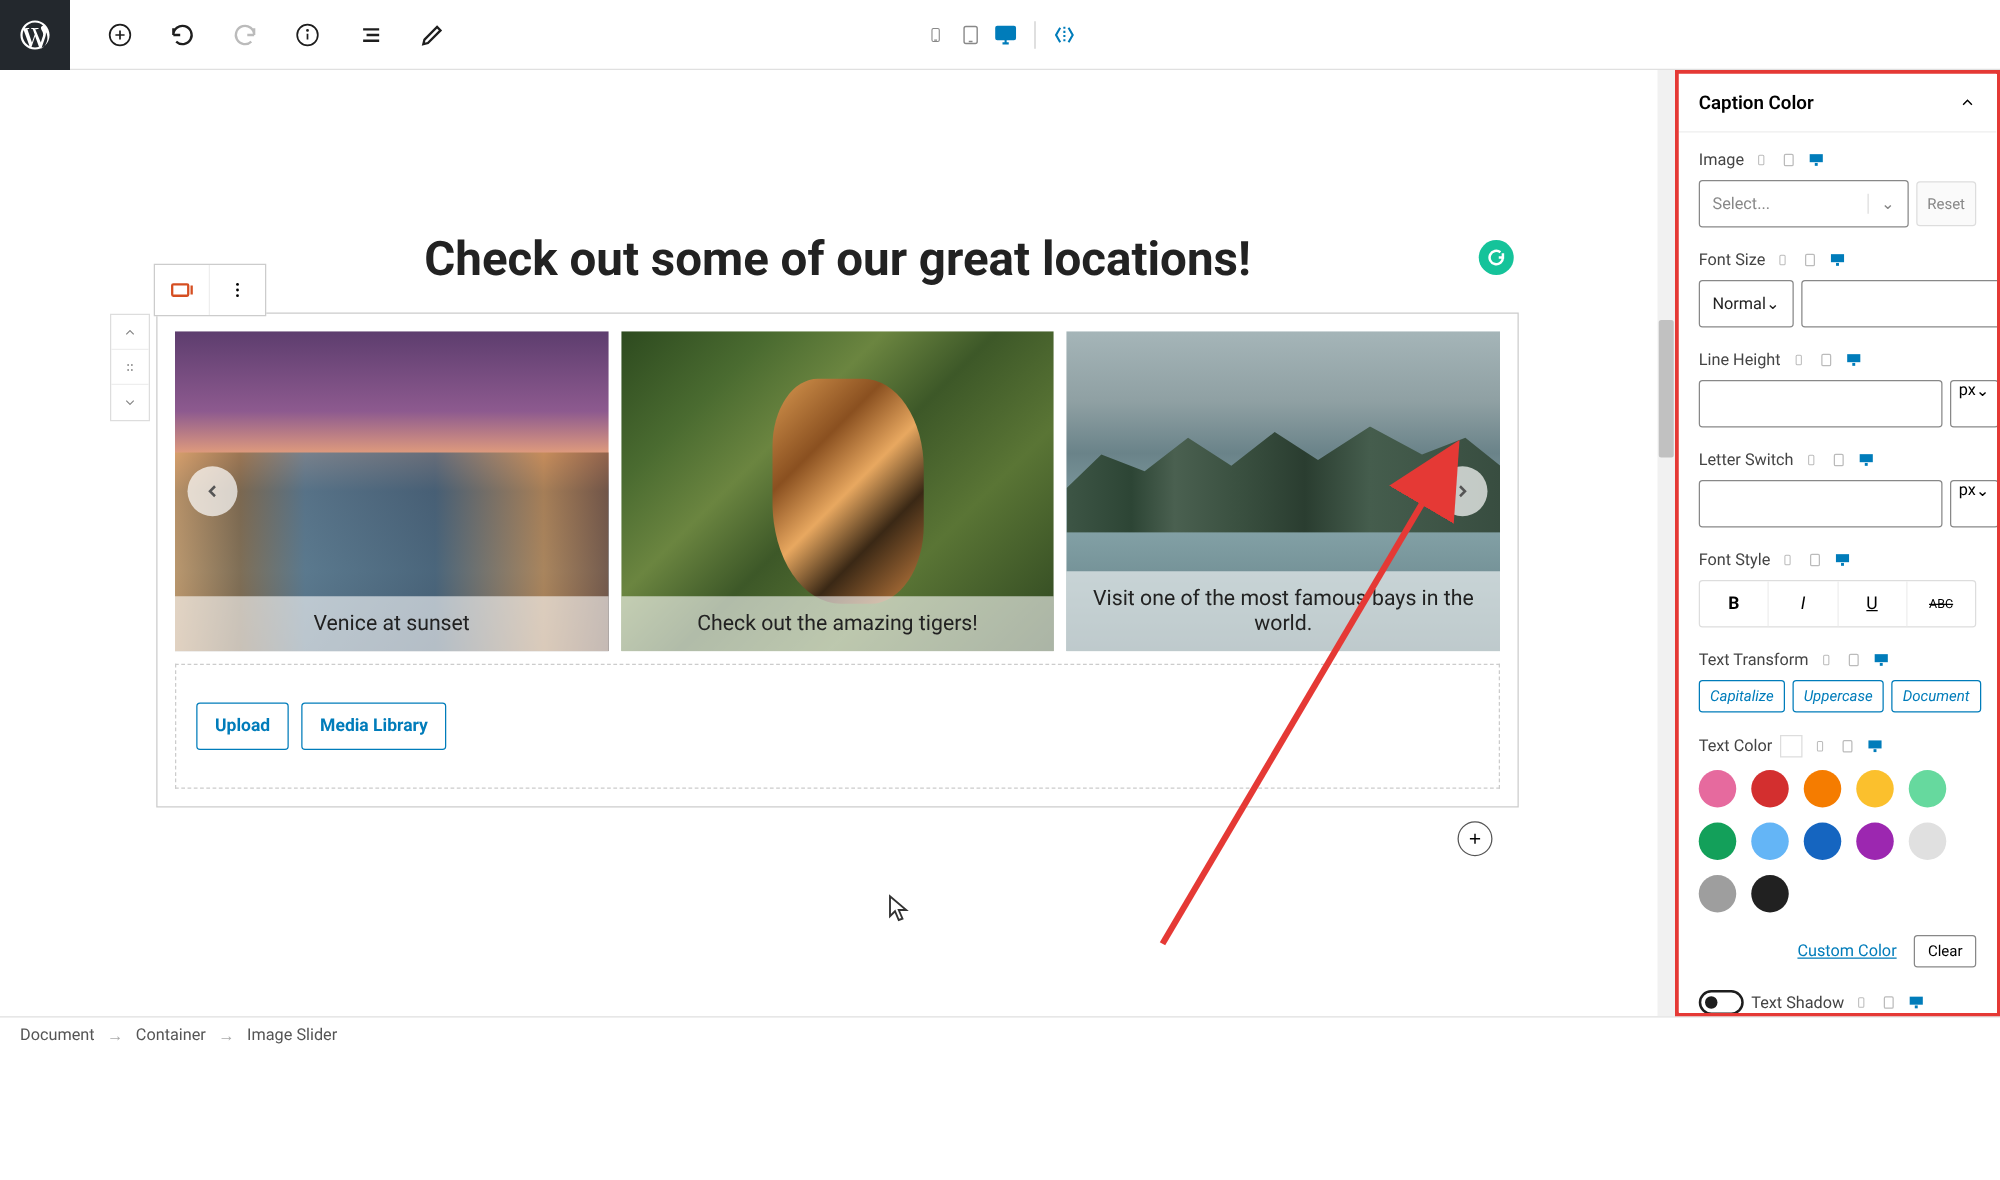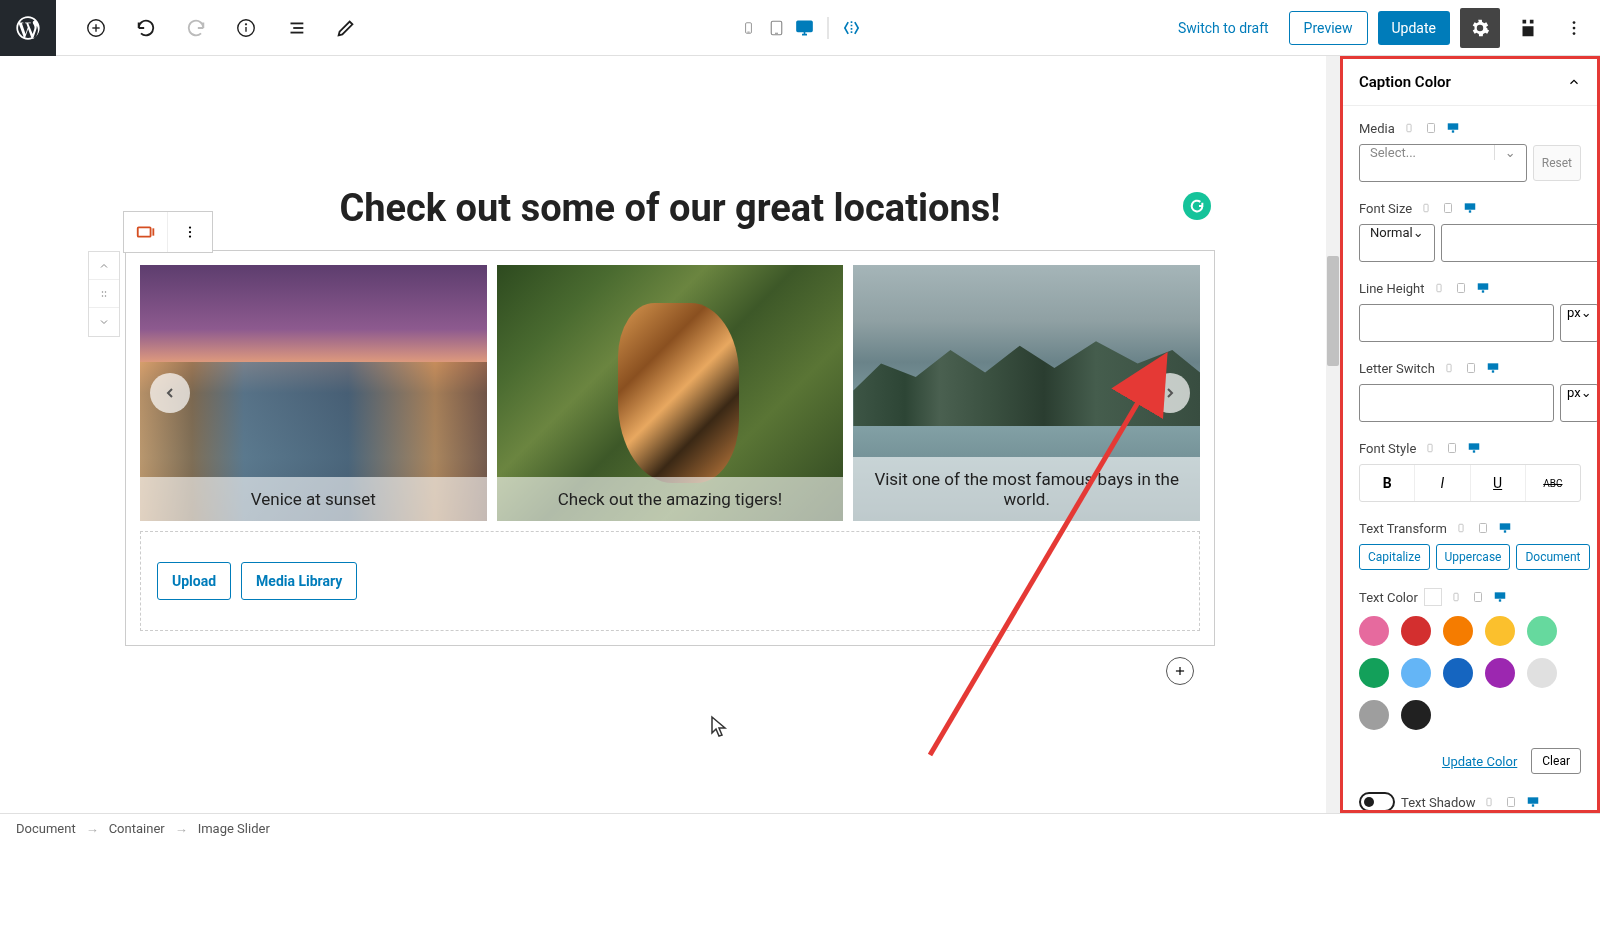--- a/index.html
+++ b/index.html
@@ -58,30 +58,30 @@
 
 .sidebar { width: 260px; border: 3px solid #e53935; background: #fff; overflow-y: auto; position: relative; }
 .panel-header { display: flex; align-items: center; justify-content: space-between; padding: 14px 16px; border-bottom: 1px solid #eee; font-size: 15px; font-weight: 600; cursor: pointer; }
 .panel-body { padding: 14px 16px; }
 .field { margin-bottom: 18px; }
 .field-label-row { display: flex; align-items: center; gap: 6px; margin-bottom: 8px; font-size: 13px; color: #444; }
 .device-sm { width: 16px; height: 16px; display: inline-flex; align-items: center; justify-content: center; }
 .device-sm.on { color: #007cba; }
 .device-sm.off { color: #bbb; }
 .field-row { display: flex; gap: 6px; align-items: center; }
-.select-box { flex: 1; height: 38px; border: 1px solid #888; border-radius: 3px; padding: 0 10px; display: flex; align-items: flex-start; justify-content: space-between; font-size: 13px; color: #888; cursor: pointer; background: #fff; }
+.select-box { flex: 1; height: 38px; border: 1px solid #888; border-radius: 3px; padding: 0 10px; display: flex; align-items: center; justify-content: space-between; font-size: 13px; color: #888; cursor: pointer; background: #fff; }
 .select-box.filled { color: #222; }
 .input-box { flex: 1; height: 38px; border: 1px solid #888; border-radius: 3px; padding: 0 8px; background: #fff; }
 .unit-box { width: 54px; height: 38px; border: 1px solid #888; border-radius: 3px; display: flex; align-items: flex-start; justify-content: space-between; padding: 0 6px; font-size: 13px; cursor: pointer; }
 .reset-btn { font-size: 12px; color: #888; padding: 10px 8px; border: 1px solid #ddd; border-radius: 3px; cursor: pointer; background: #fafafa; }
 .style-btns { border: 1px solid #ddd; border-radius: 3px; display: flex; }
 .style-btns > div { flex: 1; height: 36px; display: flex; align-items: center; justify-content: center; cursor: pointer; border-right: 1px solid #eee; font-size: 14px; }
 .style-btns > div:last-child { border-right: none; }
 .transform-btns { display: flex; gap: 6px; }
-.transform-btns > div { border: 1px solid #007cba; color: #007cba; padding: 5px 8px; border-radius: 3px; font-size: 12px; cursor: pointer; }
+.transform-btns > div { border: 1px solid #007cba; color: #007cba; padding: 5px 8px; border-radius: 3px; font-size: 12px; cursor: pointer; font-style: italic; }
 .color-swatch-sm { width: 18px; height: 18px; border: 1px solid #ddd; }
 .color-grid { display: flex; flex-wrap: wrap; gap: 12px; margin-top: 10px; }
 .color-circle { width: 30px; height: 30px; border-radius: 50%; cursor: pointer; }
 .color-actions { display: flex; justify-content: flex-end; align-items: center; gap: 14px; margin-top: 18px; }
 .custom-color-link { color: #007cba; font-size: 13px; text-decoration: underline; cursor: pointer; }
 .clear-btn { border: 1px solid #888; padding: 5px 10px; font-size: 12px; border-radius: 3px; cursor: pointer; background: #fff; }
 .toggle { width: 36px; height: 20px; border: 2px solid #1e1e1e; border-radius: 12px; position: relative; cursor: pointer; }
 .toggle::after { content: ""; position: absolute; width: 10px; height: 10px; background: #1e1e1e; border-radius: 50%; left: 3px; top: 3px; }
 
 
@@ -170,42 +170,20 @@
         </svg>
       </span>
     <span class="vdivider"></span>
     <span class="device-icon active">
         <svg viewBox="0 0 24 24" width="20" height="20" fill="currentColor">
           <path d="M8 5l-4 7 4 7M16 5l4 7-4 7" stroke="currentColor" stroke-width="2" fill="none"></path>
           <line x1="12" y1="4" x2="12" y2="20" stroke="currentColor" stroke-width="2" stroke-dasharray="2 2"></line>
         </svg>
       </span>
   </div>
-  <div class="topbar-right">
-    <span class="link-btn">Switch to draft</span>
-    <button class="btn-outline">Preview</button>
-    <button class="btn-primary">Update</button>
-    <div class="sq-btn">
-      <svg viewBox="0 0 24 24">
-          <path d="M12 8.5a3.5 3.5 0 1 0 0 7 3.5 3.5 0 0 0 0-7zm8 3.5c0 .5 0 .9-.1 1.3l2 1.5-2 3.4-2.3-.9c-.7.6-1.5 1-2.3 1.3l-.3 2.4h-4l-.3-2.4c-.8-.3-1.6-.7-2.3-1.3l-2.3.9-2-3.4 2-1.5c-.1-.4-.1-.8-.1-1.3s0-.9.1-1.3l-2-1.5 2-3.4 2.3.9c.7-.6 1.5-1 2.3-1.3L10 3h4l.3 2.4c.8.3 1.6.7 2.3 1.3l2.3-.9 2 3.4-2 1.5c.1.4.1.8.1 1.3z"></path>
-        </svg>
-    </div>
-    <div class="icon-btn">
-      <svg class="plugin-icon" viewBox="0 0 24 24" fill="currentColor">
-          <path d="M6 3h4v4H6zM14 3h4v4h-4zM6 10h12v11H6z"></path>
-        </svg>
-    </div>
-    <div class="icon-btn">
-      <svg viewBox="0 0 24 24" fill="currentColor">
-          <circle cx="12" cy="6" r="1.5"></circle>
-          <circle cx="12" cy="12" r="1.5"></circle>
-          <circle cx="12" cy="18" r="1.5"></circle>
-        </svg>
-    </div>
-  </div>
 </div>
 
 <div class="main">
   <div class="canvas">
     <div class="canvas-scrollbar">
       <div class="canvas-scrollbar-thumb"></div>
     </div>
     <div class="canvas-inner">
       <div style="position:relative;">
         <h1 class="heading">Check out some of our great locations!</h1>
@@ -293,21 +271,21 @@
     <div class="panel-header">
       <span>Caption Color</span>
       <svg width="14" height="14" viewBox="0 0 24 24" fill="none" stroke="currentColor" stroke-width="2">
           <path d="M6 15l6-6 6 6"></path>
         </svg>
     </div>
     <div class="panel-body">
 
       <div class="field">
         <div class="field-label-row">
-          <span>Media</span>
+          <span>Image</span>
           <span class="device-sm off">
               <svg width="10" height="14" viewBox="0 0 24 24" fill="none" stroke="currentColor" stroke-width="2">
                 <rect x="7" y="3" width="10" height="18" rx="2"></rect>
               </svg>
             </span>
           <span class="device-sm off">
               <svg width="12" height="14" viewBox="0 0 24 24" fill="none" stroke="currentColor" stroke-width="2">
                 <rect x="5" y="3" width="14" height="18" rx="2"></rect>
               </svg>
             </span>
@@ -509,21 +487,21 @@
             <div class="color-circle" style="background: rgb(102, 217, 158);"></div>
             <div class="color-circle" style="background: rgb(19, 160, 90);"></div>
             <div class="color-circle" style="background: rgb(100, 181, 246);"></div>
             <div class="color-circle" style="background: rgb(21, 101, 192);"></div>
             <div class="color-circle" style="background: rgb(156, 39, 176);"></div>
             <div class="color-circle" style="background: rgb(224, 224, 224);"></div>
             <div class="color-circle" style="background: rgb(158, 158, 158);"></div>
             <div class="color-circle" style="background: rgb(33, 33, 33);"></div>
           </div>
         <div class="color-actions">
-          <span class="custom-color-link">Update Color</span>
+          <span class="custom-color-link">Custom Color</span>
           <button class="clear-btn">Clear</button>
         </div>
       </div>
 
       <div class="field">
         <div class="field-label-row">
           <span class="toggle"></span>
           <span>Text Shadow</span>
           <span class="device-sm off">
               <svg width="10" height="14" viewBox="0 0 24 24" fill="none" stroke="currentColor" stroke-width="2">

